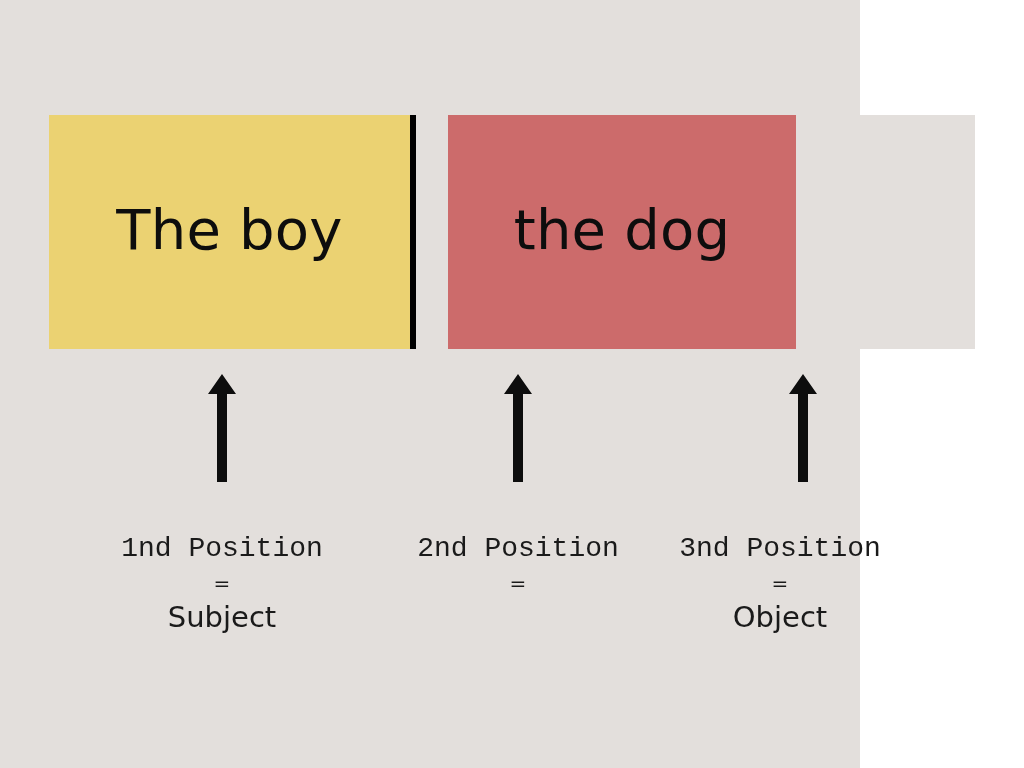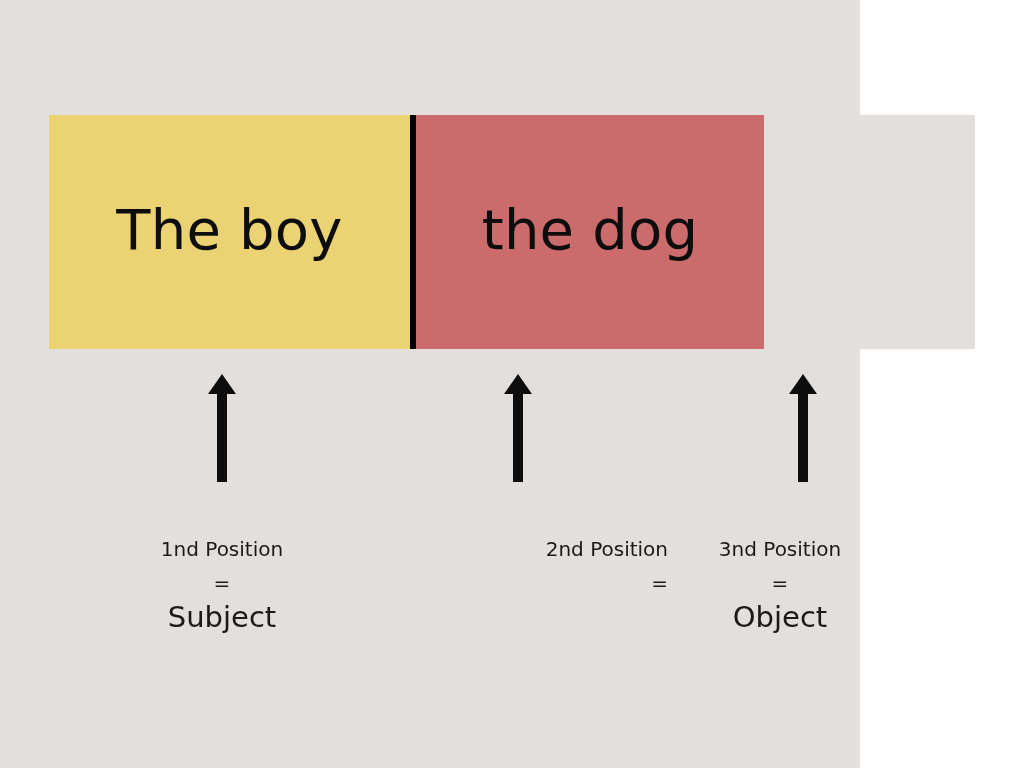--- a/index.html
+++ b/index.html
@@ -37,21 +37,21 @@
   .bar-segment {
     display: flex;
     align-items: center;
     justify-content: center;
     height: 100%;
     box-sizing: border-box;
   }
 
   .bar-segment.subject  { width: 361px; background: #ebd272; }
   .bar-segment.verb     { width: 210px; background: #94d184; }
-  .bar-segment.object   { width: 348px; background: #cc6b6b; }
+  .bar-segment.object   { width: 348px; background: #cc6b6b; margin-left: 32px; }
 
   .bar-divider {
     width: 3px;
     background: #000000;
     height: 100%;
     flex: 0 0 3px;
   }
 
   .bar-text {
     font-size: 56px;
@@ -78,27 +78,28 @@
 
   
   .label-group {
     position: absolute;
     top: 532px;
     width: 300px;
     text-align: center;
     color: #1a1a1a;
   }
   .label-group-1 { left: 72px; }
-  .label-group-2 { left: 368px; text-align: right; }
+  .label-group-2 { left: 368px; }
   .label-group-3 { left: 630px; }
 
   .label-position {
-    font-size: 20px;
+    font-size: 28px;
     line-height: 34px;
     white-space: nowrap;
+    font-family: Liberation Mono, monospace;
   }
   .label-equals {
     font-size: 20px;
     line-height: 34px;
   }
   .label-role {
     font-size: 29px;
     line-height: 34px;
     white-space: nowrap;
   }

